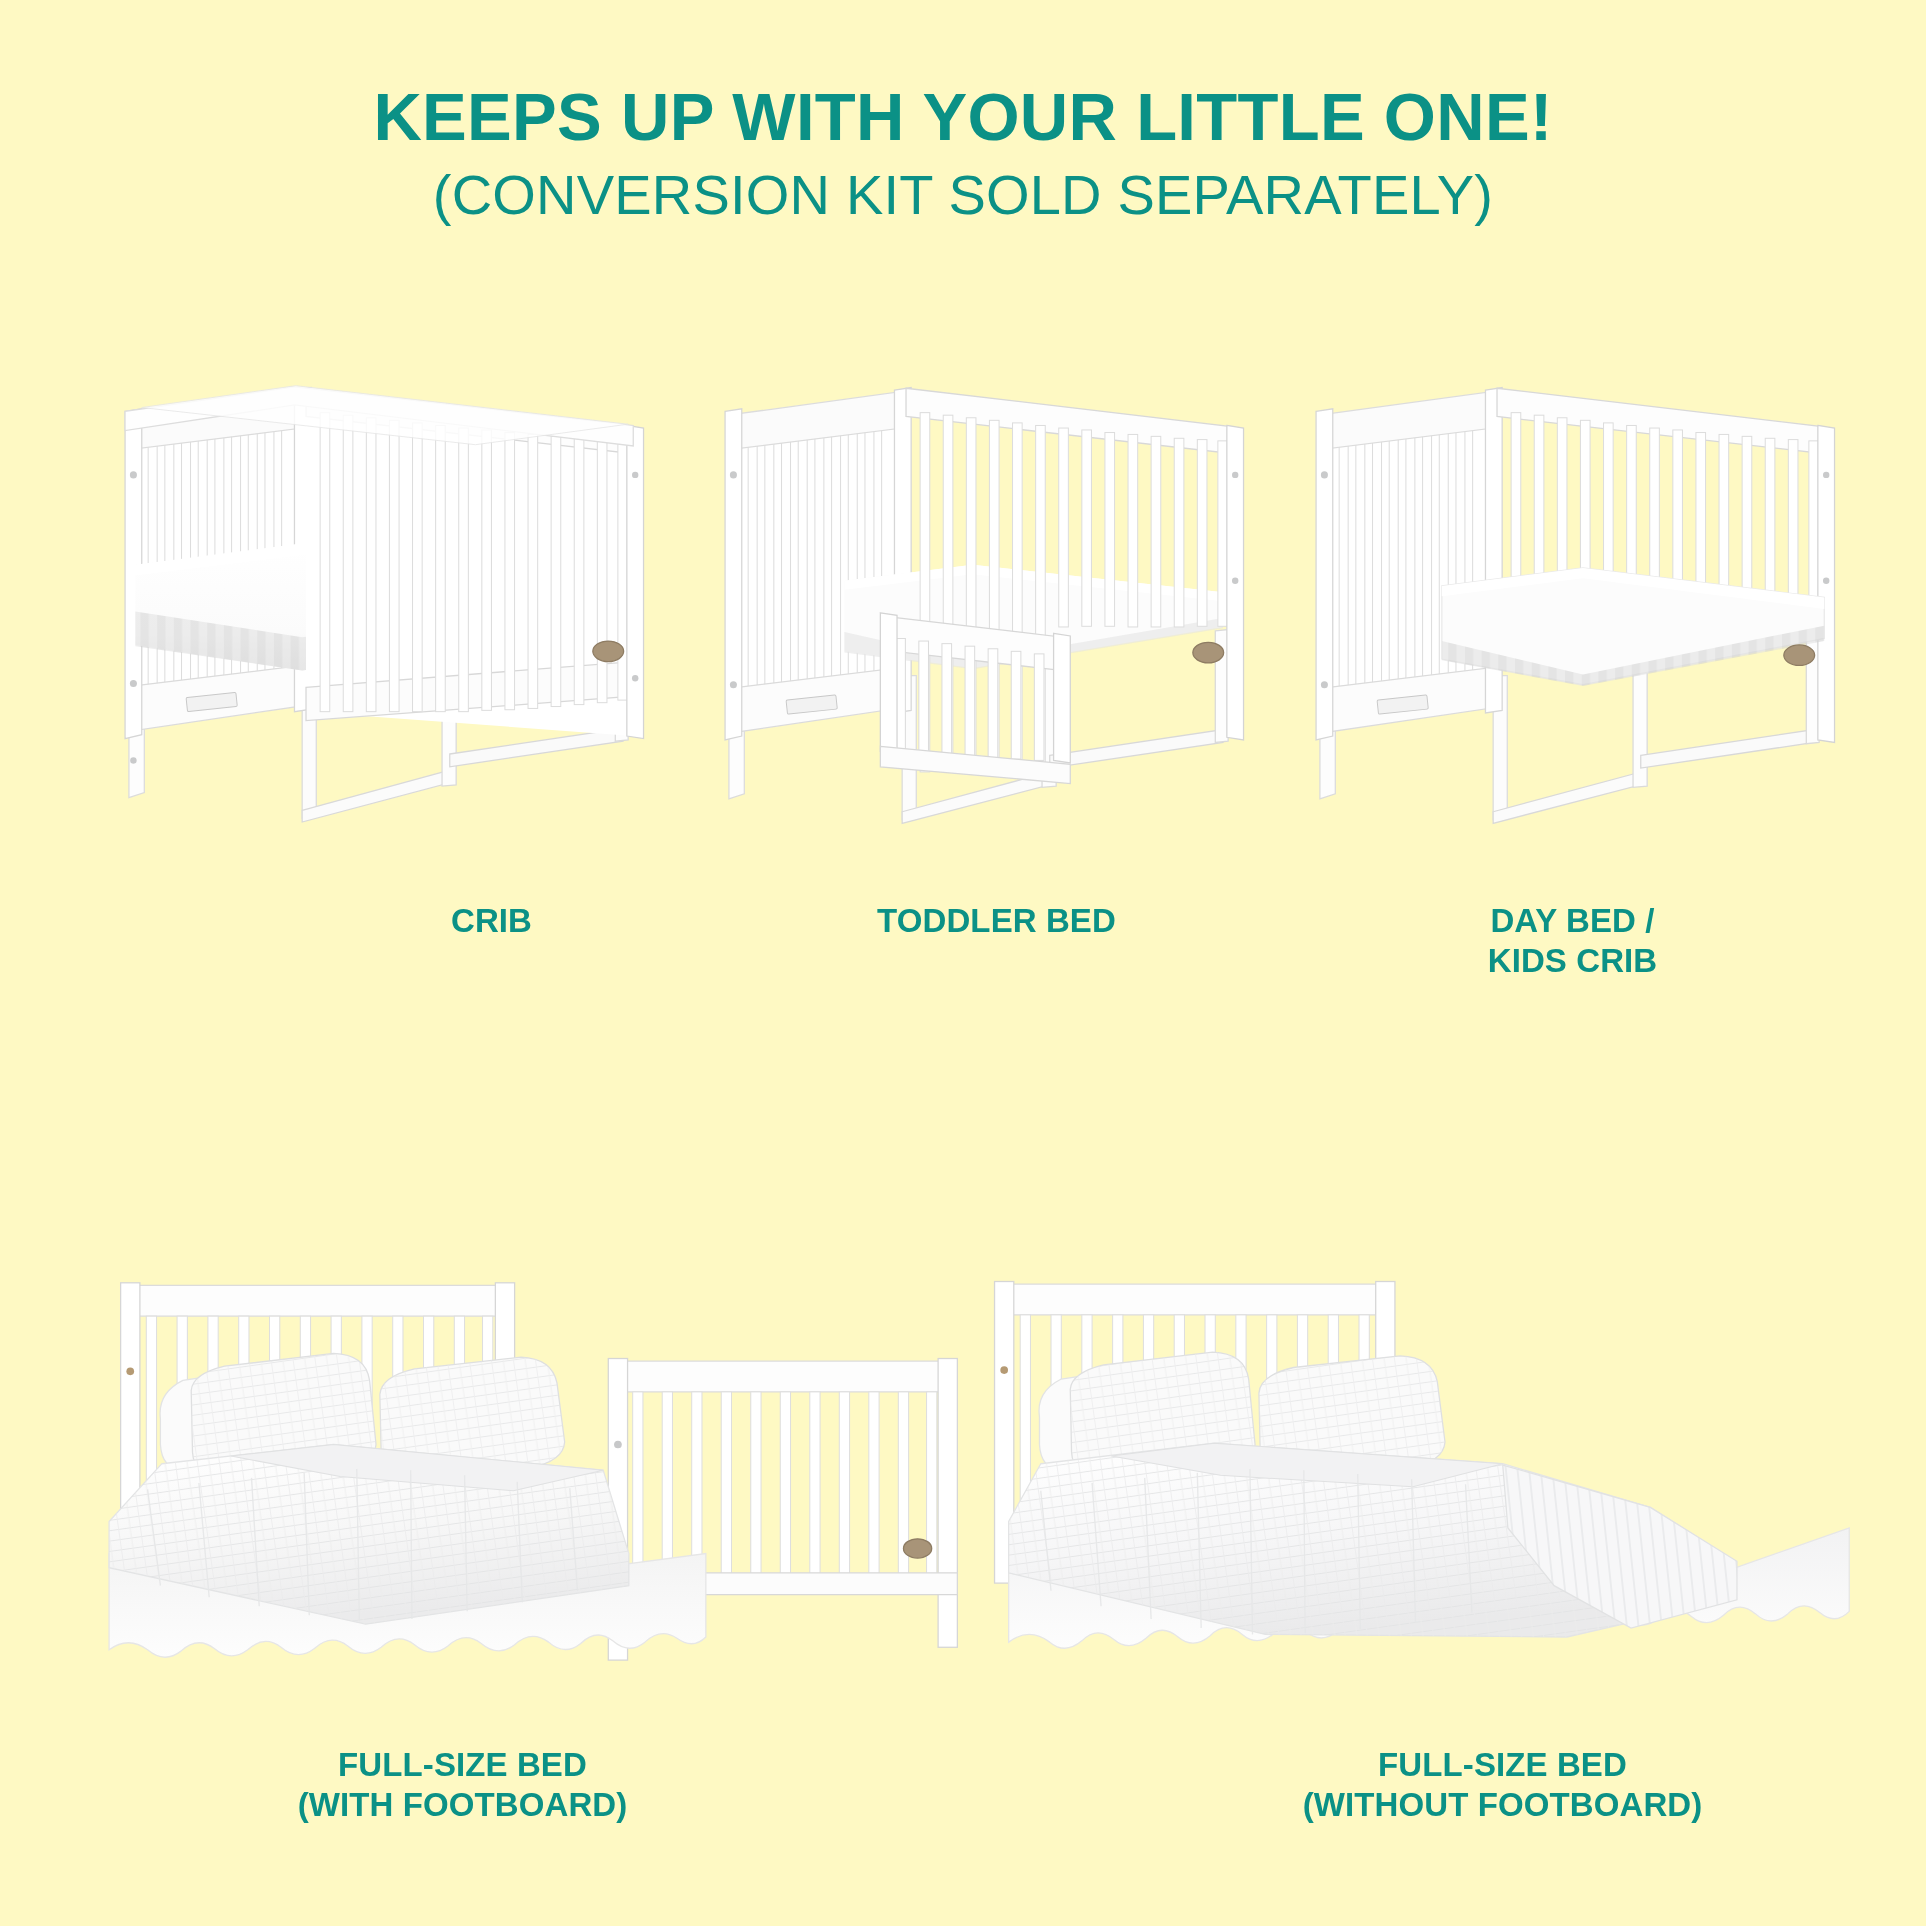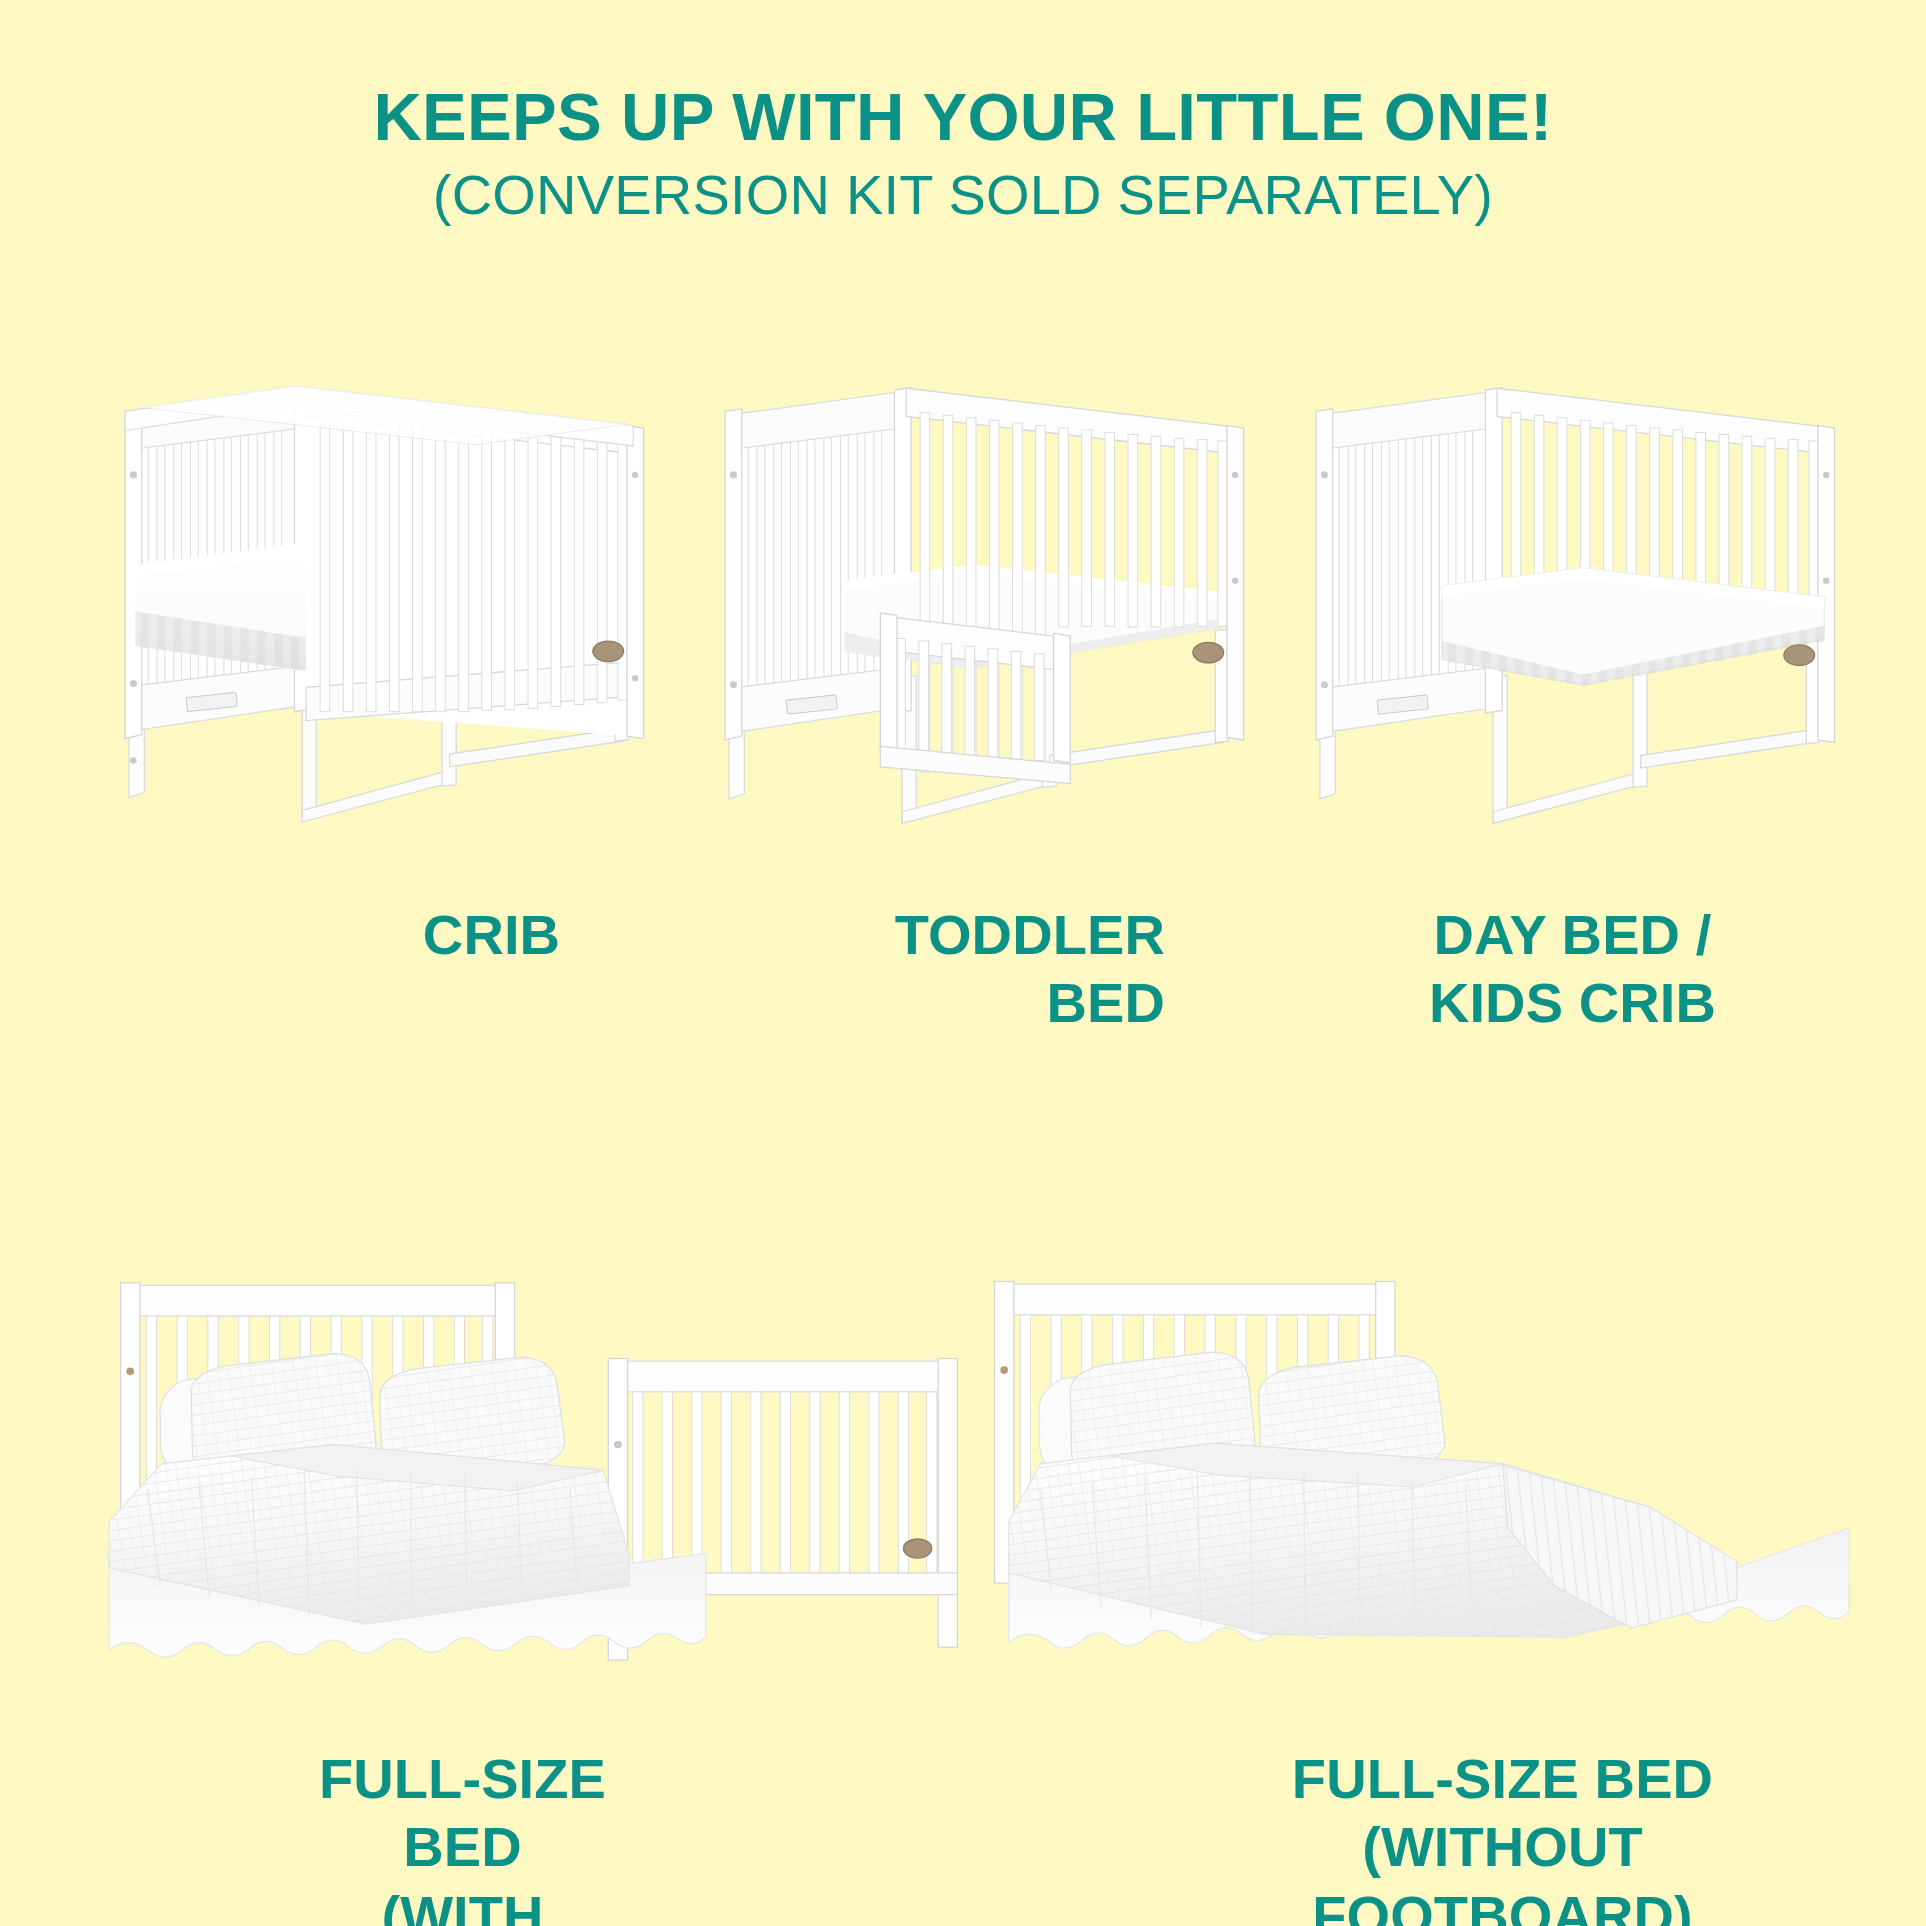--- a/index.html
+++ b/index.html
@@ -19,25 +19,25 @@
     line-height: 1.02; white-space: nowrap;
   }
   .subtitle {
     font-size: 56px; font-weight: 400; letter-spacing: 0.2px;
     line-height: 1.08; margin-top: 14px; white-space: nowrap;
   }
 
   
   .caption {
     position: absolute; text-align: center;
-    font-size: 56px; font-weight: 700; line-height: 1.22;
+    font-size: 33px; font-weight: 700; line-height: 1.22;
     letter-spacing: 0.1px; white-space: pre-line;
   }
   .cap-crib      { top: 901px; left: 299px;  width: 385px; }
-  .cap-toddler   { top: 901px; left: 780px; width: 385px; text-align: right; }
+  .cap-toddler   { top: 901px; left: 804px; width: 385px; }
   .cap-daybed    { top: 901px; left: 1380px; width: 385px; }
   .cap-fs-with   { top: 1745px; left: 270px;  width: 385px; }
   .cap-fs-without{ top: 1745px; left: 1278px; width: 449px; }
 
   
   .stage { position: absolute; }
   .stage svg { display: block; width: 100%; height: 100%; overflow: visible; }
 
   .s-crib     { left: 90px;  top: 369px;  width: 604px;  height: 462px; }
   .s-toddler  { left: 690px; top: 369px;  width: 604px;  height: 462px; }

